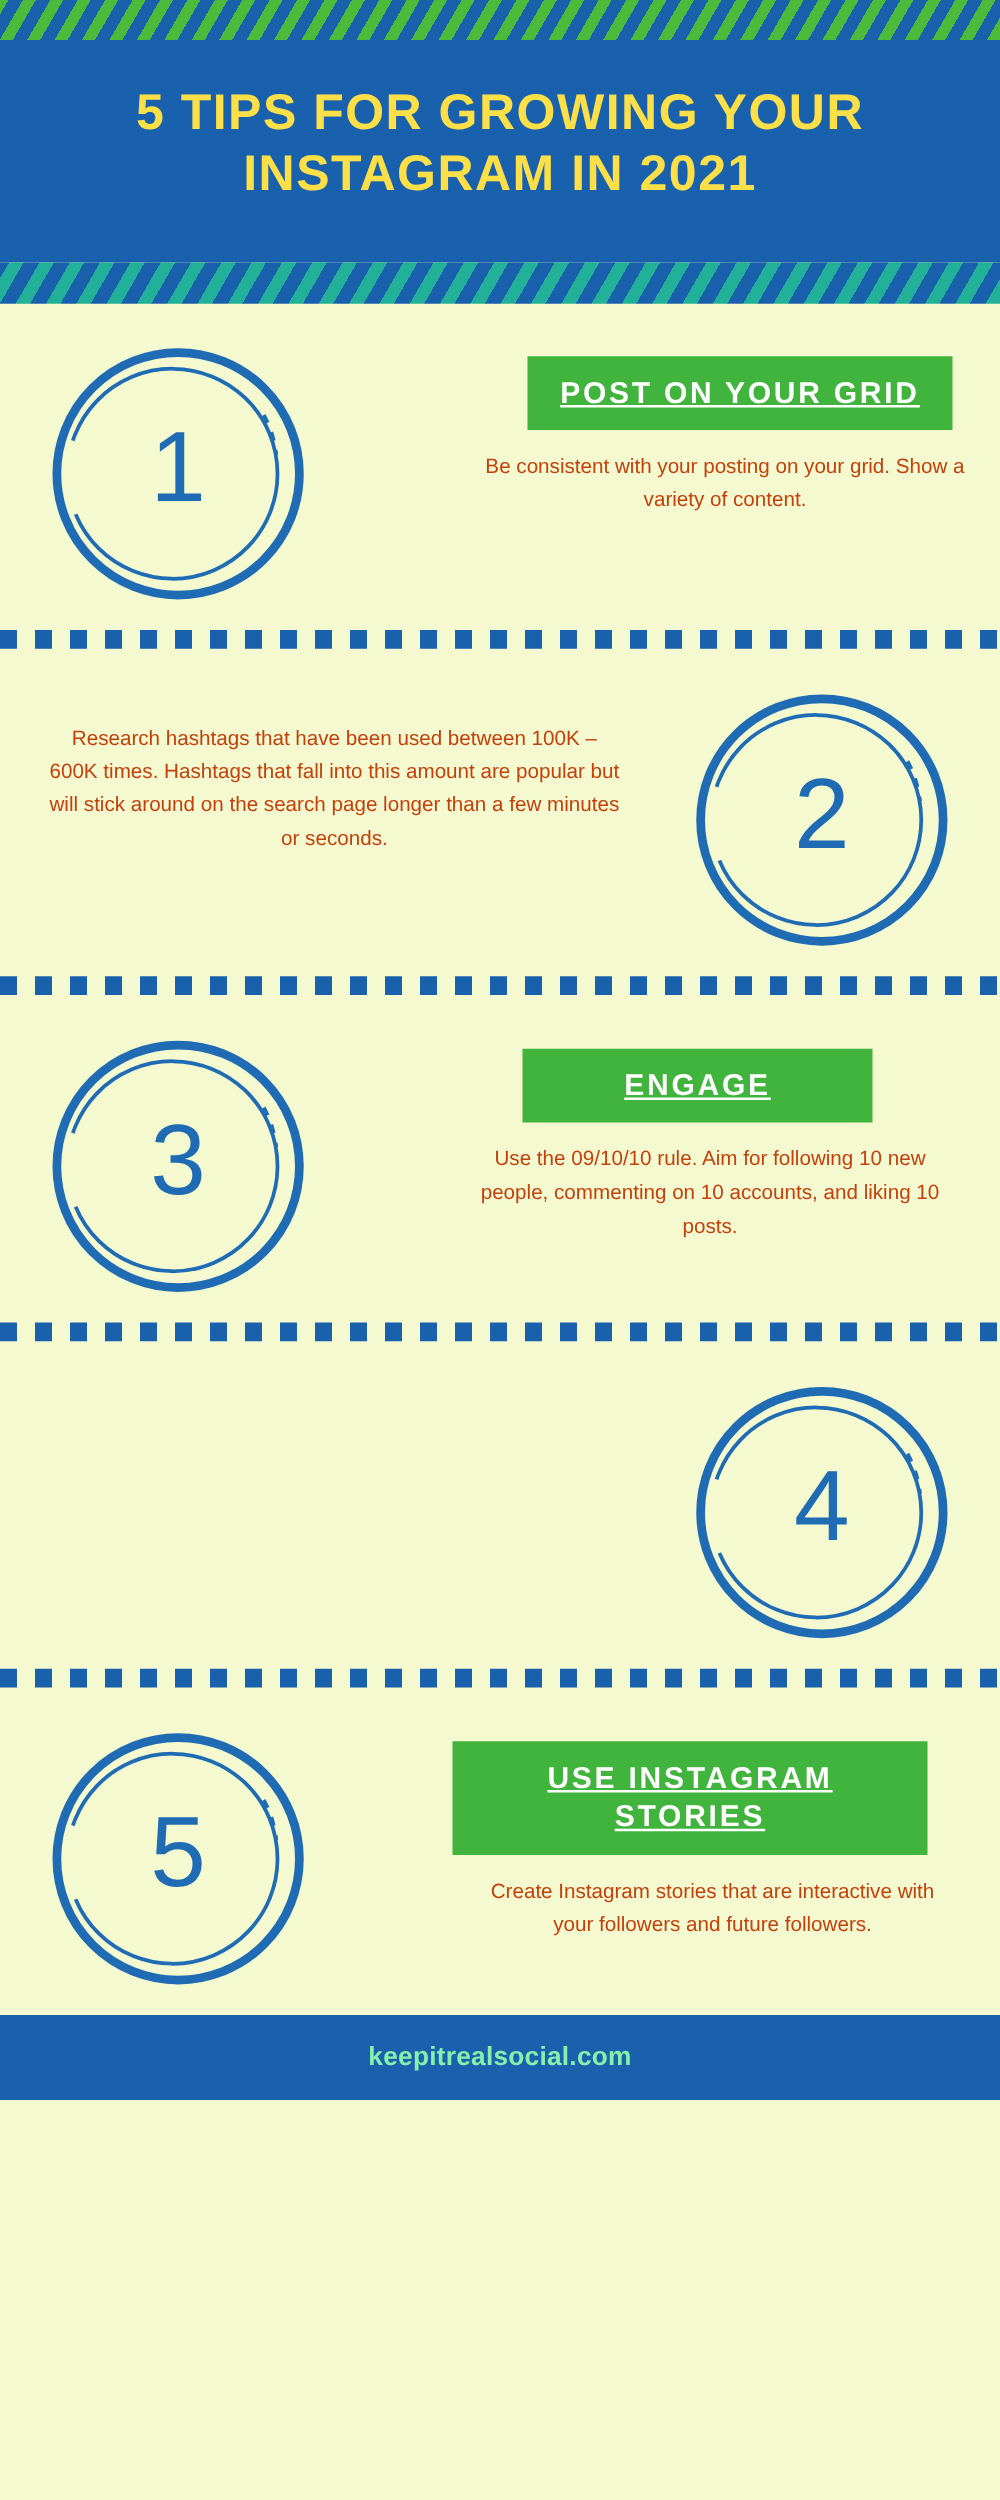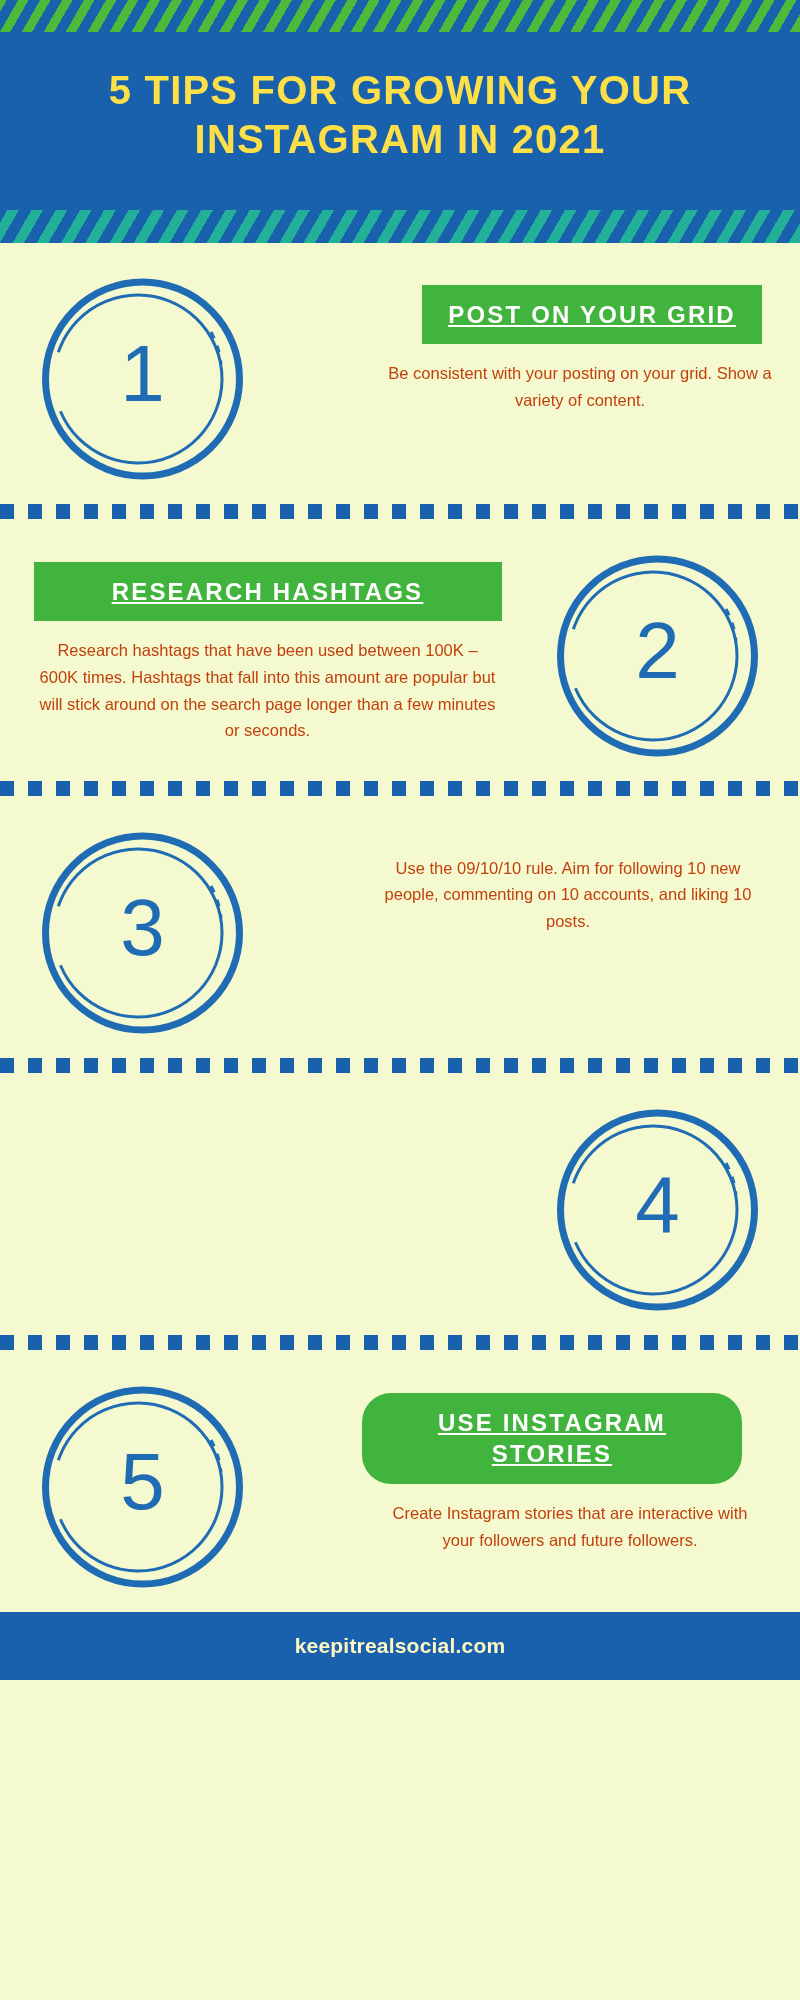--- a/index.html
+++ b/index.html
@@ -145,33 +145,33 @@
 
   .s2 .label-box { width:468px; }
   .s2 .body-text { width:470px; }
 
   .s3 .label-box { width:280px; align-self:flex-end; margin-right:92px; }
   .s3 .body-text { width:400px; align-self:flex-end; margin-right:22px; }
 
   .s4 .label-box { width:320px; }
   .s4 .body-text { width:400px; }
 
-  .s5 .label-box { width:380px; align-self:flex-end; margin-right:48px;border-radius:29px; }
+  .s5 .label-box { width:380px; align-self:flex-end; margin-right:48px; }
   .s5 .body-text { width:400px; align-self:flex-end; margin-right:20px; }
 
   
   .footer {
     background:#1a61ad;
     height:68px;
     display:flex;
     align-items:center;
     justify-content:center;
   }
   .footer-text {
-    color:#fef9c3;
+    color:#86efac;
     font-size:21px;
     font-weight:bold;
     letter-spacing:0.2px;
   }
 </style>
 </head>
 <body>
 
 <div class="infographic">
 
@@ -207,39 +207,39 @@
       <div class="num-circle">
         <svg viewBox="0 0 215 215">
           <circle cx="107.5" cy="110" r="97" fill="none" stroke="#1f6cb4" stroke-width="7"></circle>
           <circle cx="103" cy="110" r="84" fill="none" stroke="#1f6cb4" stroke-width="3" stroke-dasharray="330 60" transform="rotate(-68 103 110)"></circle>
           <path d="M 176 63 A 84 84 0 0 1 186 95" fill="none" stroke="#1f6cb4" stroke-width="3" stroke-dasharray="7 8" stroke-linecap="butt"></path>
         </svg>
         <div class="num">2</div>
       </div>
     </div>
     <div class="content-col">
-      <div class="label-box">RESEARCH HASHTAGS</div>
       <div class="body-text">Research hashtags that have been used between 100K – 600K times. Hashtags that fall into this amount are popular but will stick around on the search page longer than a few minutes or seconds.</div>
     </div>
   </div>
 
   <div class="divider"></div>
 
   <div class="section s3">
     <div class="circle-col">
       <div class="num-circle">
         <svg viewBox="0 0 215 215">
           <circle cx="107.5" cy="110" r="97" fill="none" stroke="#1f6cb4" stroke-width="7"></circle>
           <circle cx="103" cy="110" r="84" fill="none" stroke="#1f6cb4" stroke-width="3" stroke-dasharray="330 60" transform="rotate(-68 103 110)"></circle>
           <path d="M 176 63 A 84 84 0 0 1 186 95" fill="none" stroke="#1f6cb4" stroke-width="3" stroke-dasharray="7 8" stroke-linecap="butt"></path>
         </svg>
         <div class="num">3</div>
       </div>
     </div>
     <div class="content-col">
+      <div class="label-box">ENGAGE</div>
       <div class="body-text">Use the 09/10/10 rule. Aim for following 10 new people, commenting on 10 accounts, and liking 10 posts.</div>
     </div>
   </div>
 
   <div class="divider"></div>
 
   <div class="section s4 reverse">
     <div class="circle-col">
       <div class="num-circle">
         <svg viewBox="0 0 215 215">

